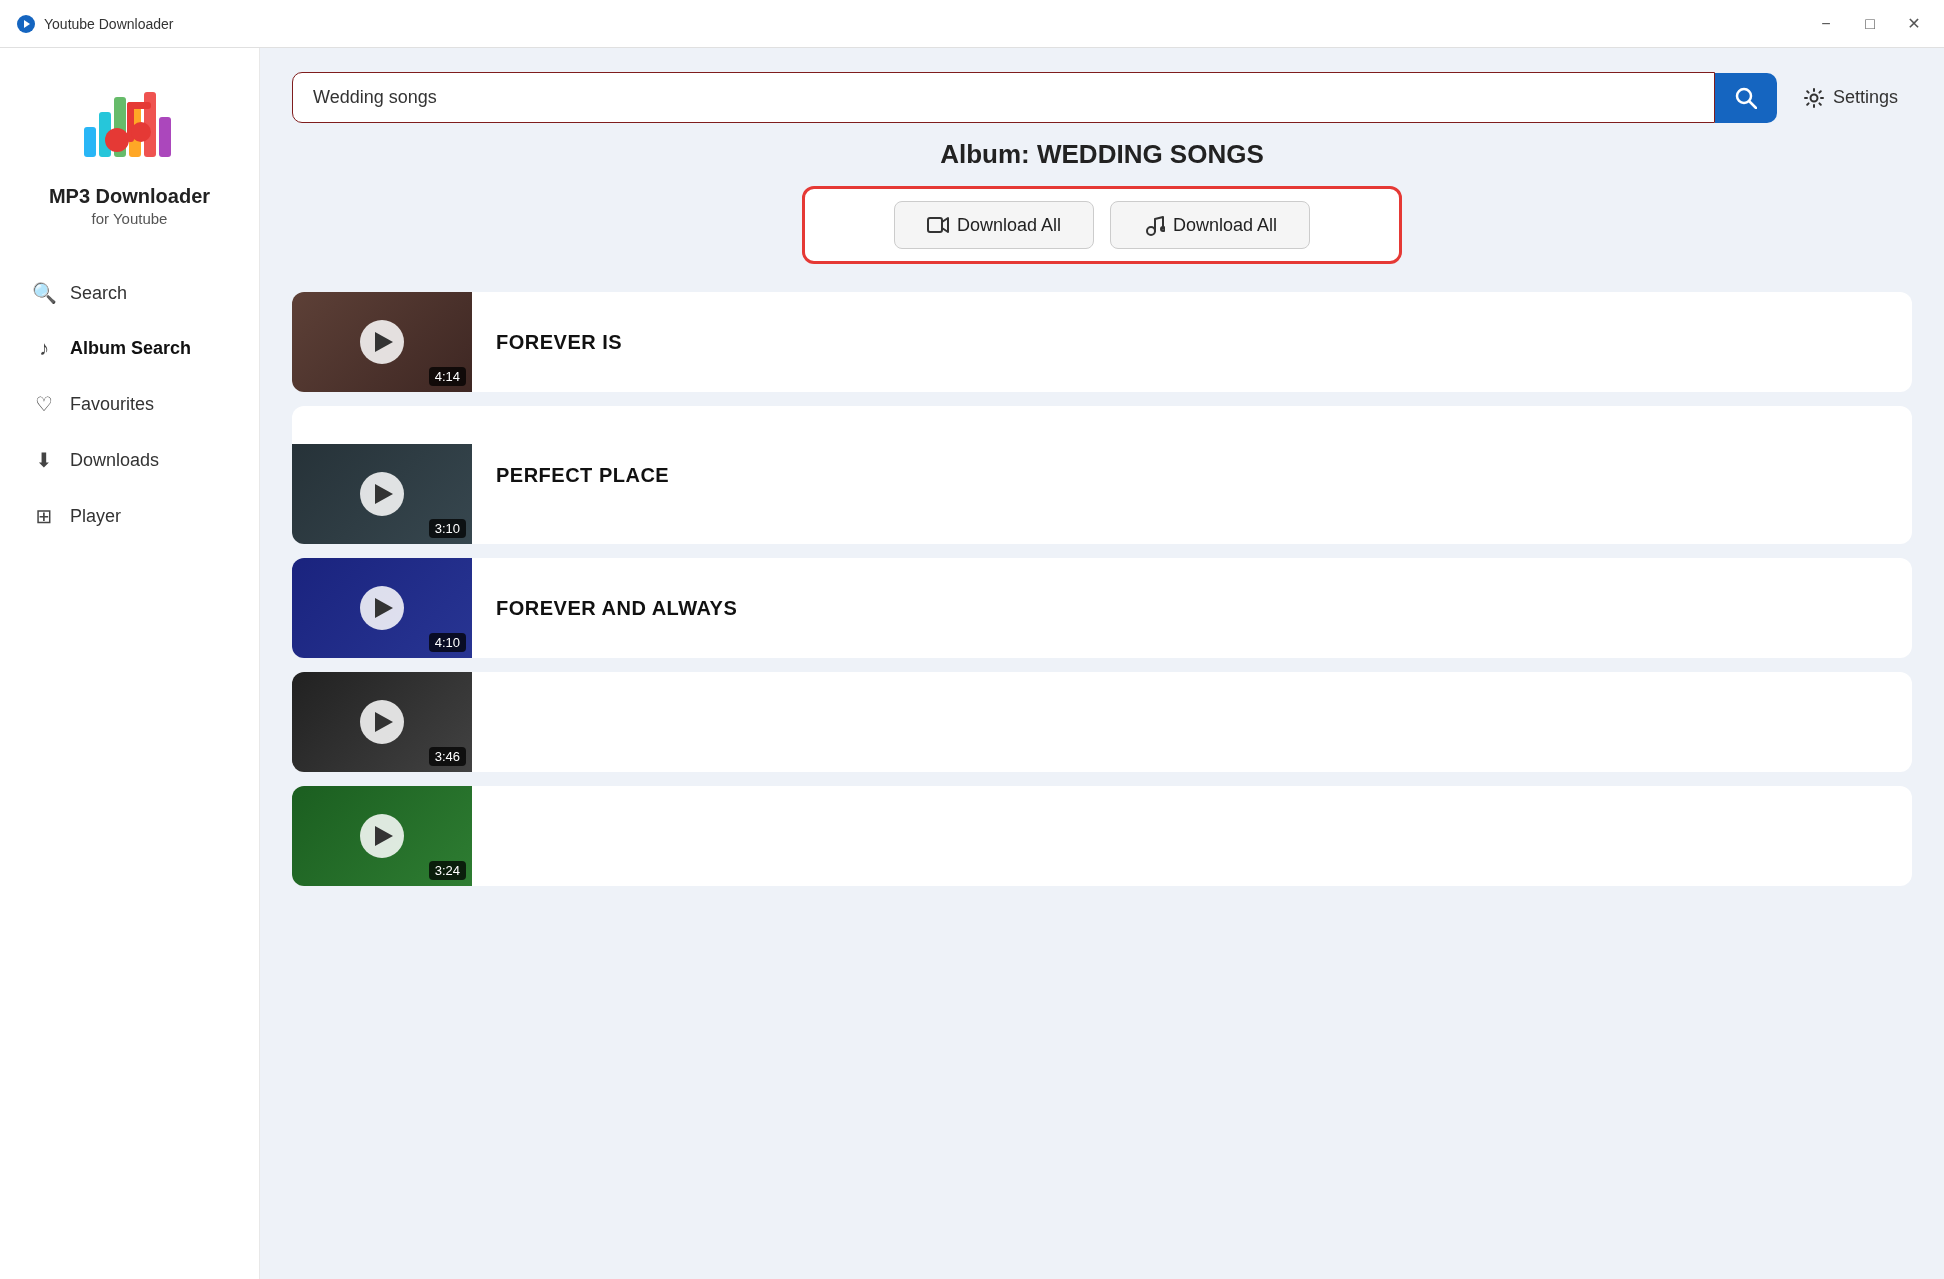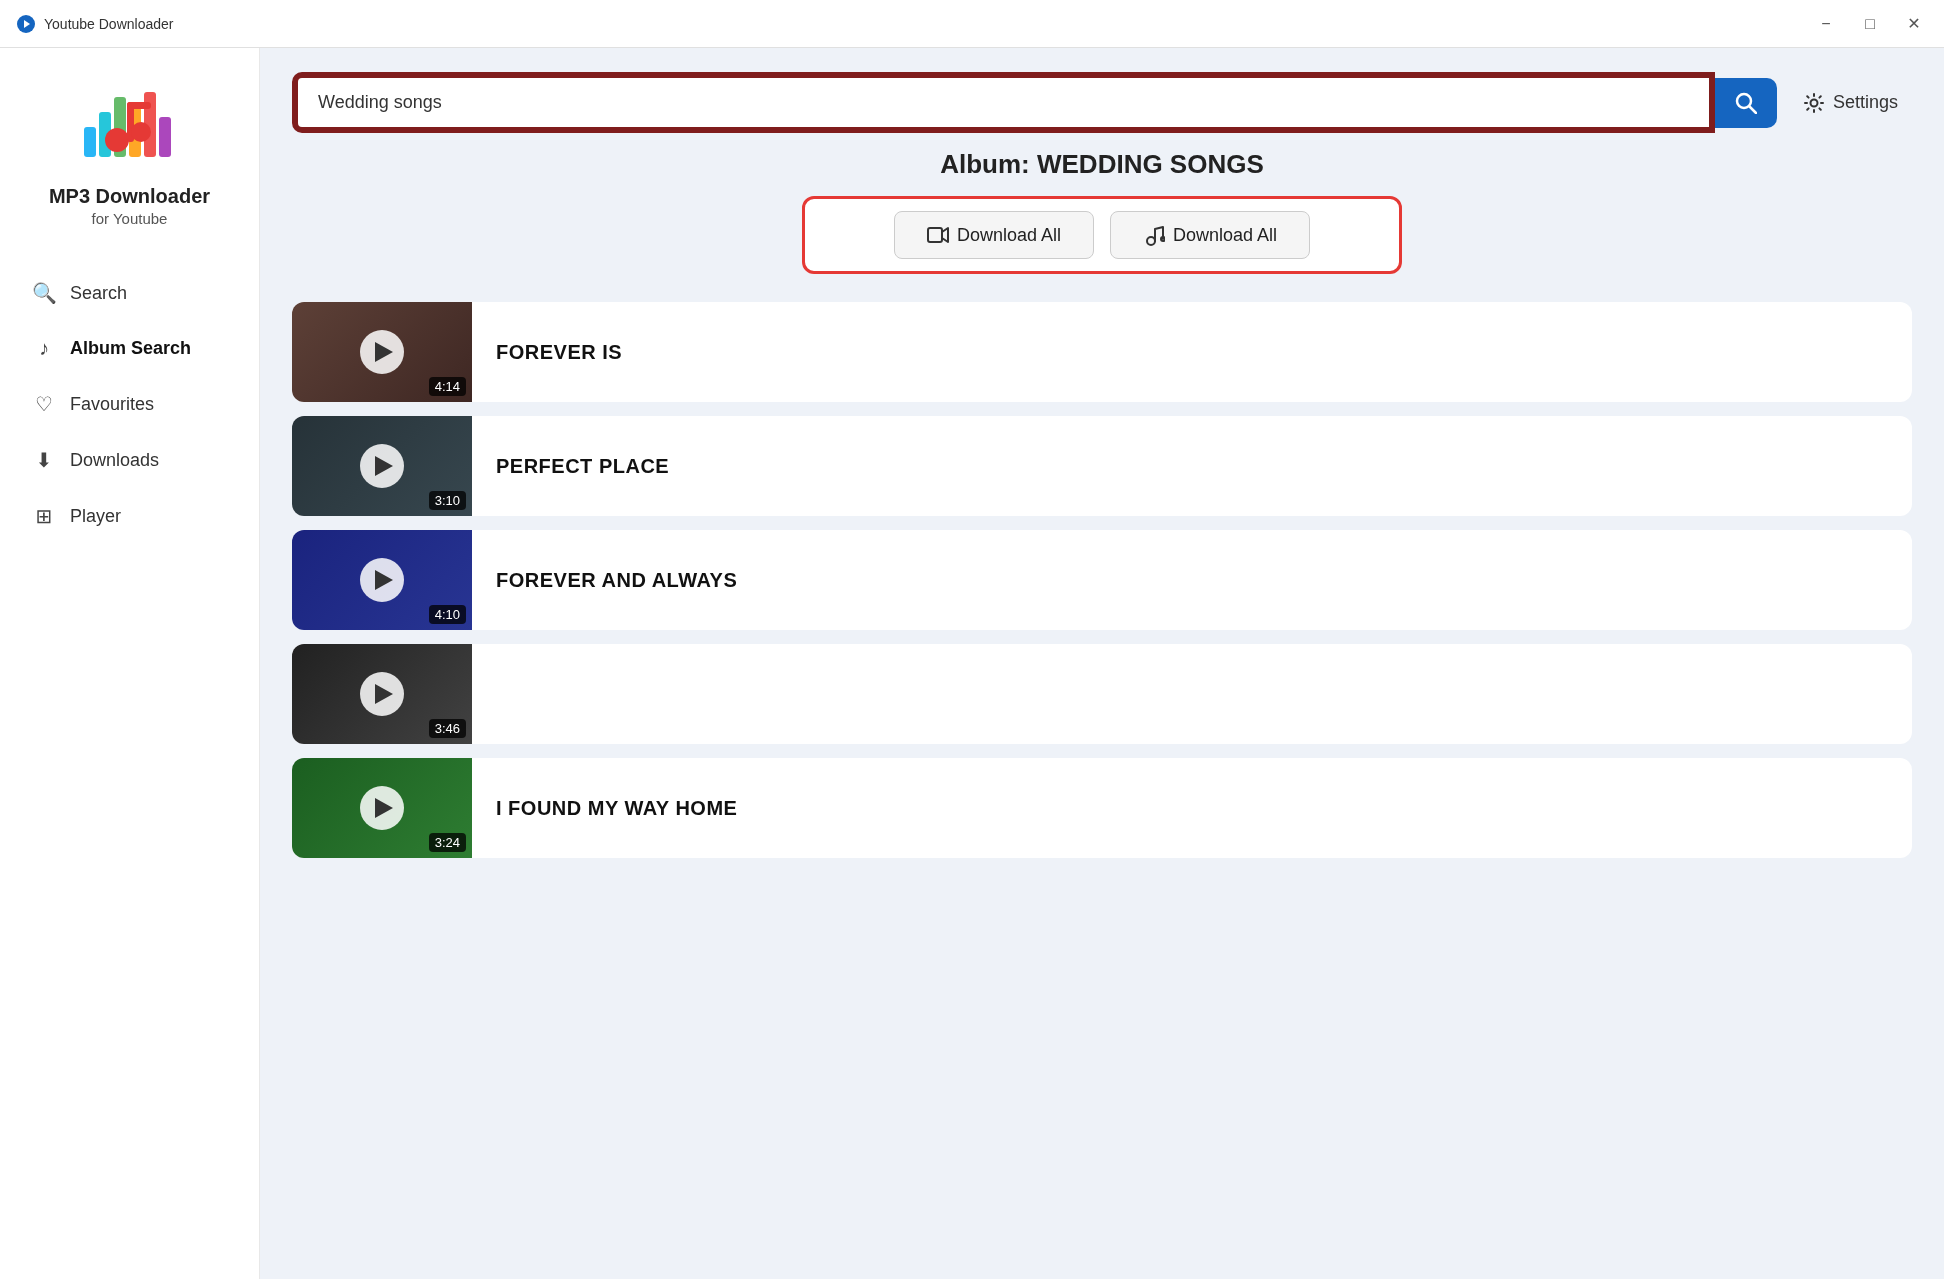--- a/index.html
+++ b/index.html
@@ -153,21 +153,21 @@
     .search-input-wrapper {
       flex: 1;
       display: flex;
       align-items: center;
     }
 
     .search-input {
       width: 100%;
       padding: 14px 20px;
       font-size: 18px;
-      border: 6px solid #7f1d1d;
+      border: 1px solid #7f1d1d;
       border-radius: 10px 0 0 10px;
       outline: none;
       background: #fff;
       color: #333;
     }
 
     .search-btn {
       background: #1565c0;
       border: none;
       border-radius: 0 10px 10px 0;
@@ -300,21 +300,21 @@
       letter-spacing: 0.5px;
     }
 
     
     .results-container::-webkit-scrollbar { width: 6px; }
     .results-container::-webkit-scrollbar-track { background: #eef2f8; }
     .results-container::-webkit-scrollbar-thumb { background: #bbb; border-radius: 3px; }
 
     
     .thumb-1 { background: linear-gradient(135deg, #5d4037 0%, #3e2723 100%); }
-    .thumb-2 { background: linear-gradient(135deg, #263238 0%, #37474f 100%); }
+    .thumb-2 { background: linear-gradient(135deg, #263238 0%, #37474f 100%); margin-top: 38px; }
     .thumb-3 { background: linear-gradient(135deg, #1a237e 0%, #283593 100%); }
     .thumb-4 { background: linear-gradient(135deg, #212121 0%, #424242 100%); }
     .thumb-5 { background: linear-gradient(135deg, #1b5e20 0%, #2e7d32 100%); }
   </style>
 </head>
 <body>
 
 <div class="title-bar">
   <div class="title-bar-left">
     <svg class="title-bar-icon" viewBox="0 0 20 20">
@@ -454,21 +454,18 @@
           <div class="play-btn"></div>
           <span class="duration-badge">3:46</span>
         </div>
       </div>
 
       <div class="song-item">
         <div class="song-thumbnail thumb-5">
           <div class="play-btn"></div>
           <span class="duration-badge">3:24</span>
         </div>
-        <div class="song-info">
-          <div class="song-title">I FOUND MY WAY HOME</div>
-        </div>
       </div>
 
     </div>
   </div>
 
 </div>
 
 </body></html>

